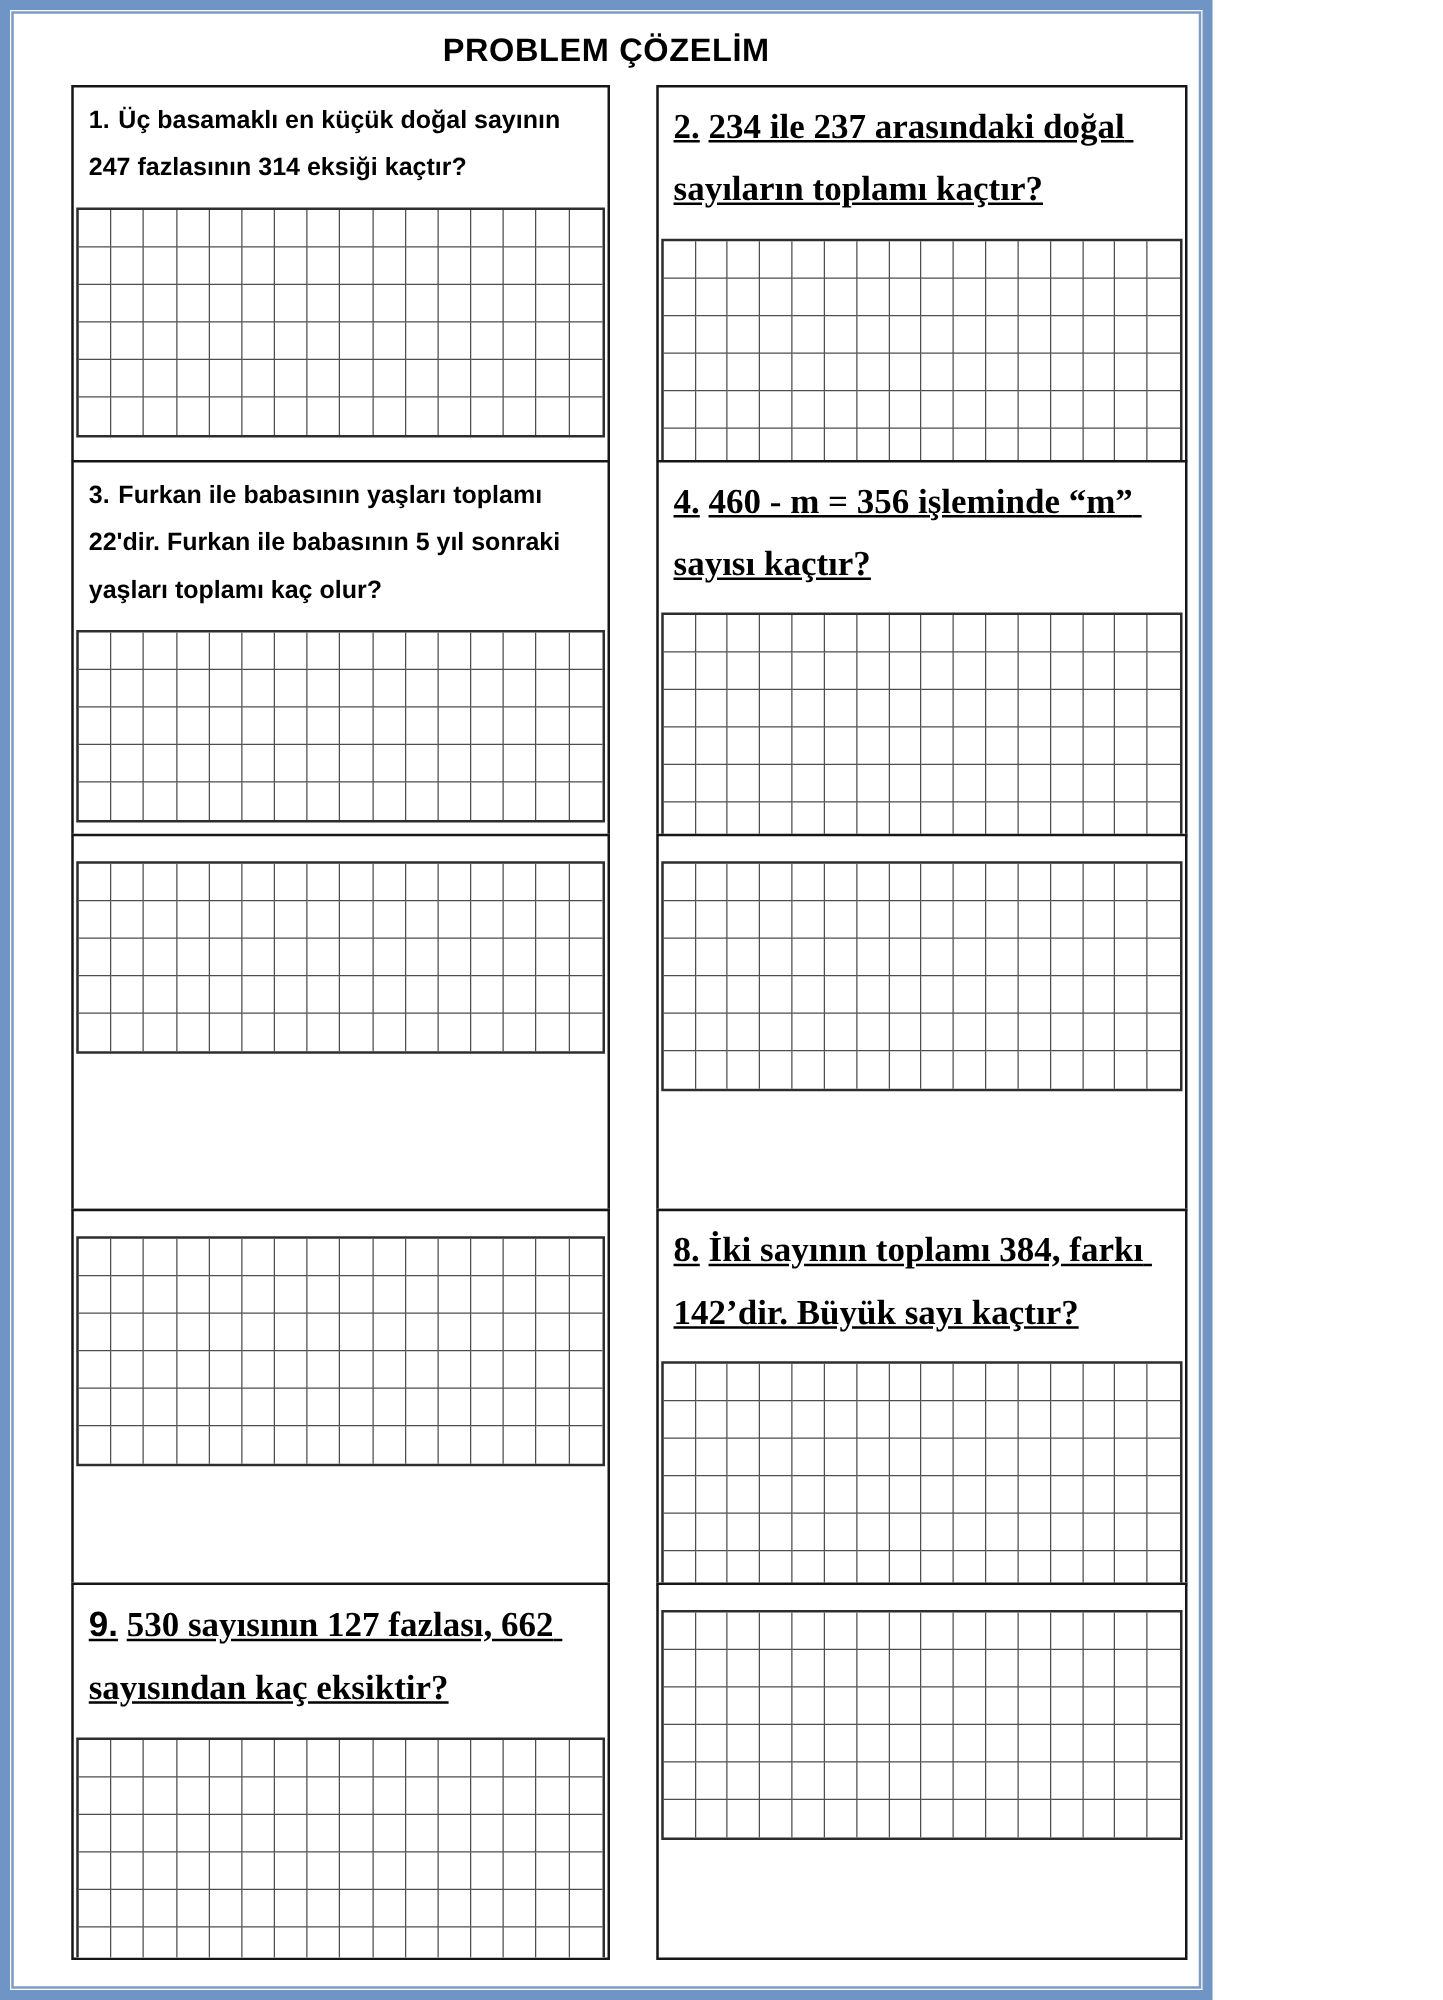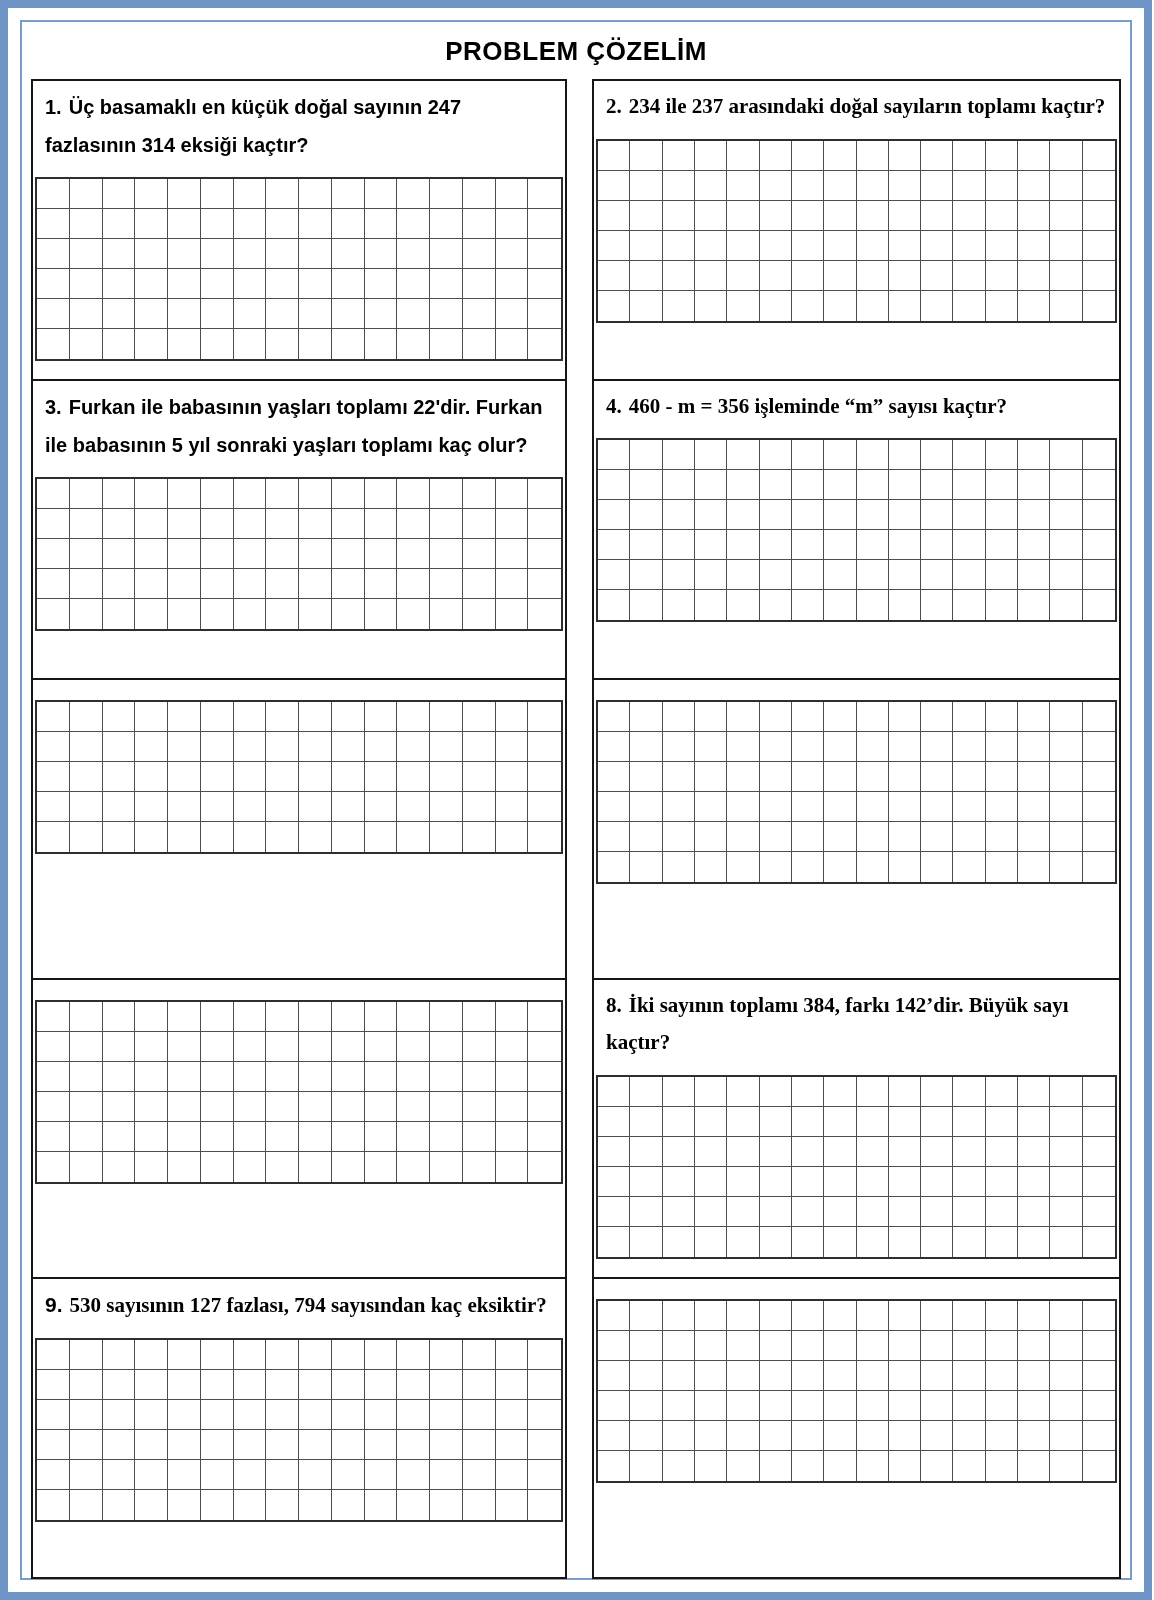--- a/index.html
+++ b/index.html
@@ -1,47 +1,47 @@
 <!DOCTYPE html>
 <html><head>
 <meta charset="utf-8">
 <style>
   html,body { margin:0; padding:0; background:#fff; }
   body { width:1154px; height:1600px; position:relative; font-family:"Liberation Sans", sans-serif; }
 
   .page-frame {
-    box-sizing:border-box; width:1152px; height:1600px;
-    border:8px solid #6e95c5; padding:12px; background:#fff;
+    box-sizing:border-box; width:970px; height:1600px;
+    border:8px solid #6e95c5; padding:1px; background:#fff;
   }
   .page-inner {
     box-sizing:border-box; width:100%; height:100%;
     border:2px solid #7b9cc9; padding:12px 9px 8px 9px;
   }
 
   .title {
     margin:2px 0 12px 0; text-align:center;
     font-size:26px; font-weight:bold; color:#000;
     font-family:"Liberation Sans", sans-serif; letter-spacing:0.5px;
   }
 
   .columns { display:flex; justify-content:space-between; }
-  .col { display:flex; flex-direction:column; }
+  .col { display:flex; flex-direction:column;margin-left:37px; }
   .col-left  { width:536px; }
   .col-right { width:529px; }
 
   .box {
     box-sizing:border-box; height:302px; overflow:hidden;
     border:2.5px solid #161616; background:#fff;
     padding:7px 12px 0 12px; margin-top:-2.5px;
   }
   .col .box:first-child { margin-top:0; }
 
   .q { margin:0; font-weight:bold; color:#000; white-space:pre-wrap; }
   .q.sans  { font-family:"Liberation Sans", sans-serif;  font-size:20px; line-height:1.9; }
-  .q.serif { font-family:"Liberation Serif", serif;      font-size:21px; line-height:1.8; }
+  .q.serif { font-family:"Liberation Serif", serif;      font-size:28px; line-height:1.8;text-decoration:underline; }
   .num { display:inline; }
   .num.sans  { font-family:"Liberation Sans", sans-serif; }
   .num.serif { font-family:"Liberation Serif", serif; }
   .num { margin-right:7px; }
 
   .work-grid {
     display:grid; margin:13px -10px 0 -10px;
     border:2px solid #2e2e2e; background:#fff;
   }
   .work-grid .cell {
@@ -429,21 +429,21 @@
               <div class="cell last-r"></div>
               <div class="cell last-r"></div>
               <div class="cell last-r"></div>
               <div class="cell last-r"></div>
               <div class="cell last-r"></div>
               <div class="cell last-c last-r"></div>
             </div>
   </div>
 
   <div class="box">
-    <p class="q serif"><span class="num sans">9.</span><span class="txt">530 sayısının 127 fazlası, 794 sayısından kaç eksiktir?</span></p>
+    <p class="q serif"><span class="num sans">9.</span><span class="txt">530 sayısının 127 fazlası, 662 sayısından kaç eksiktir?</span></p>
     <div class="work-grid" style="grid-template-columns: repeat(16, 1fr);">
               <div class="cell"></div>
               <div class="cell"></div>
               <div class="cell"></div>
               <div class="cell"></div>
               <div class="cell"></div>
               <div class="cell"></div>
               <div class="cell"></div>
               <div class="cell"></div>
               <div class="cell"></div>

